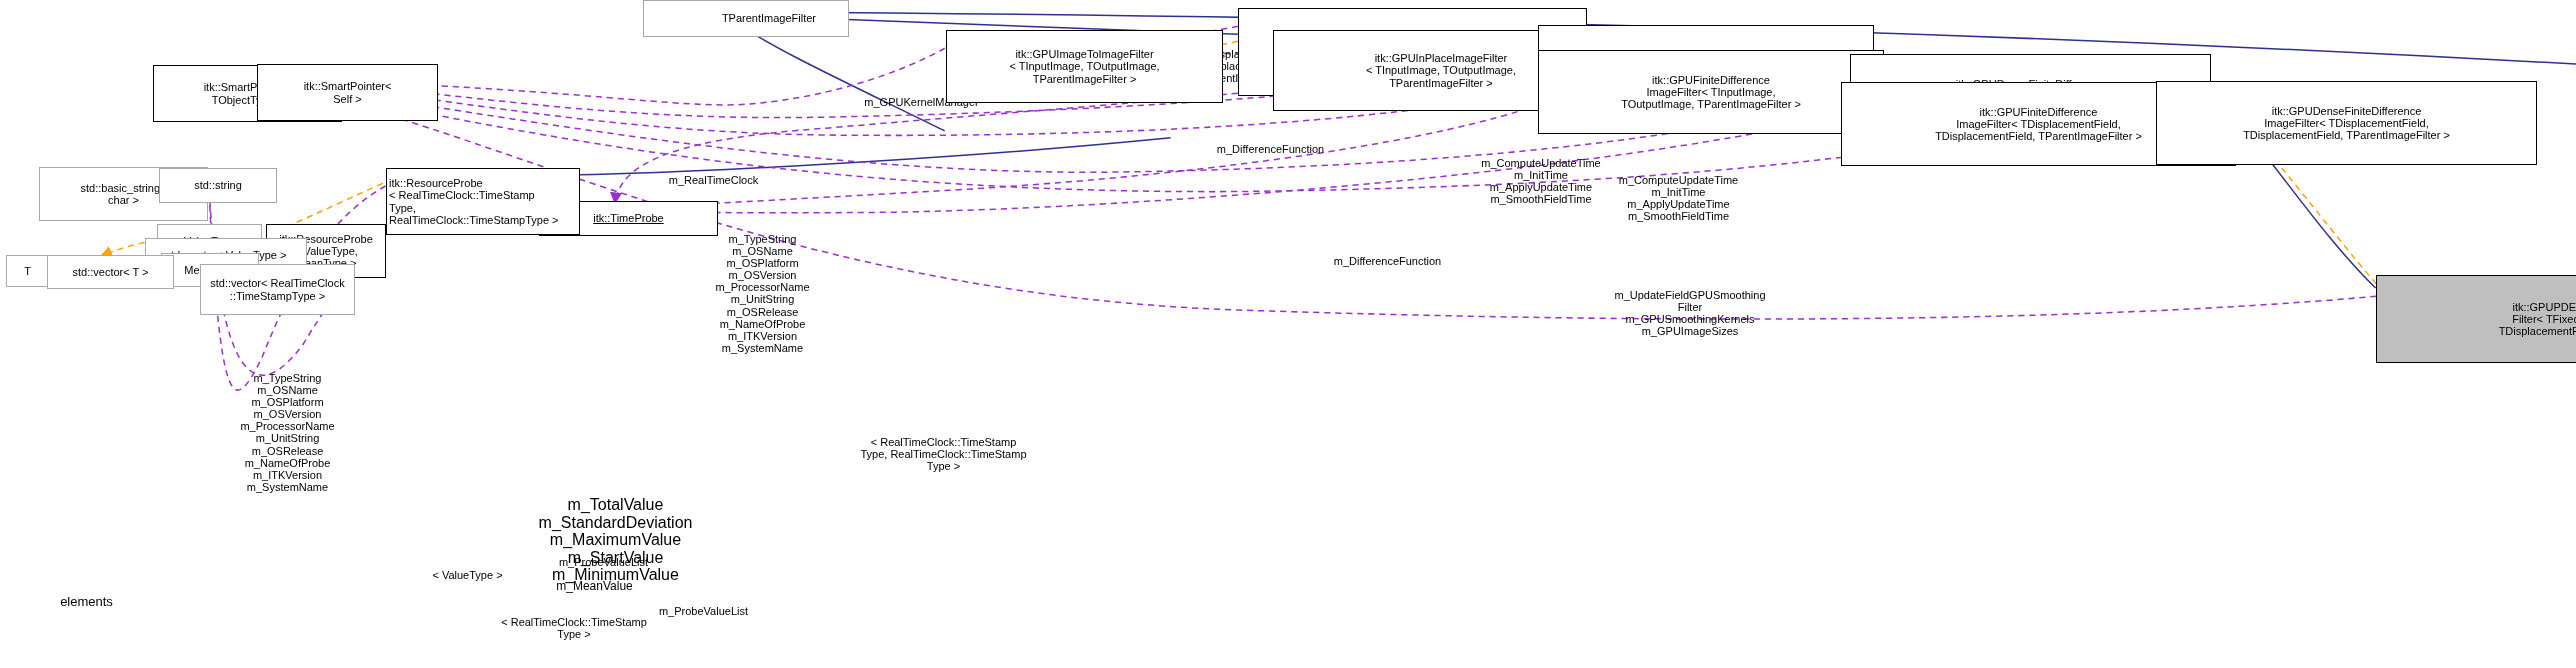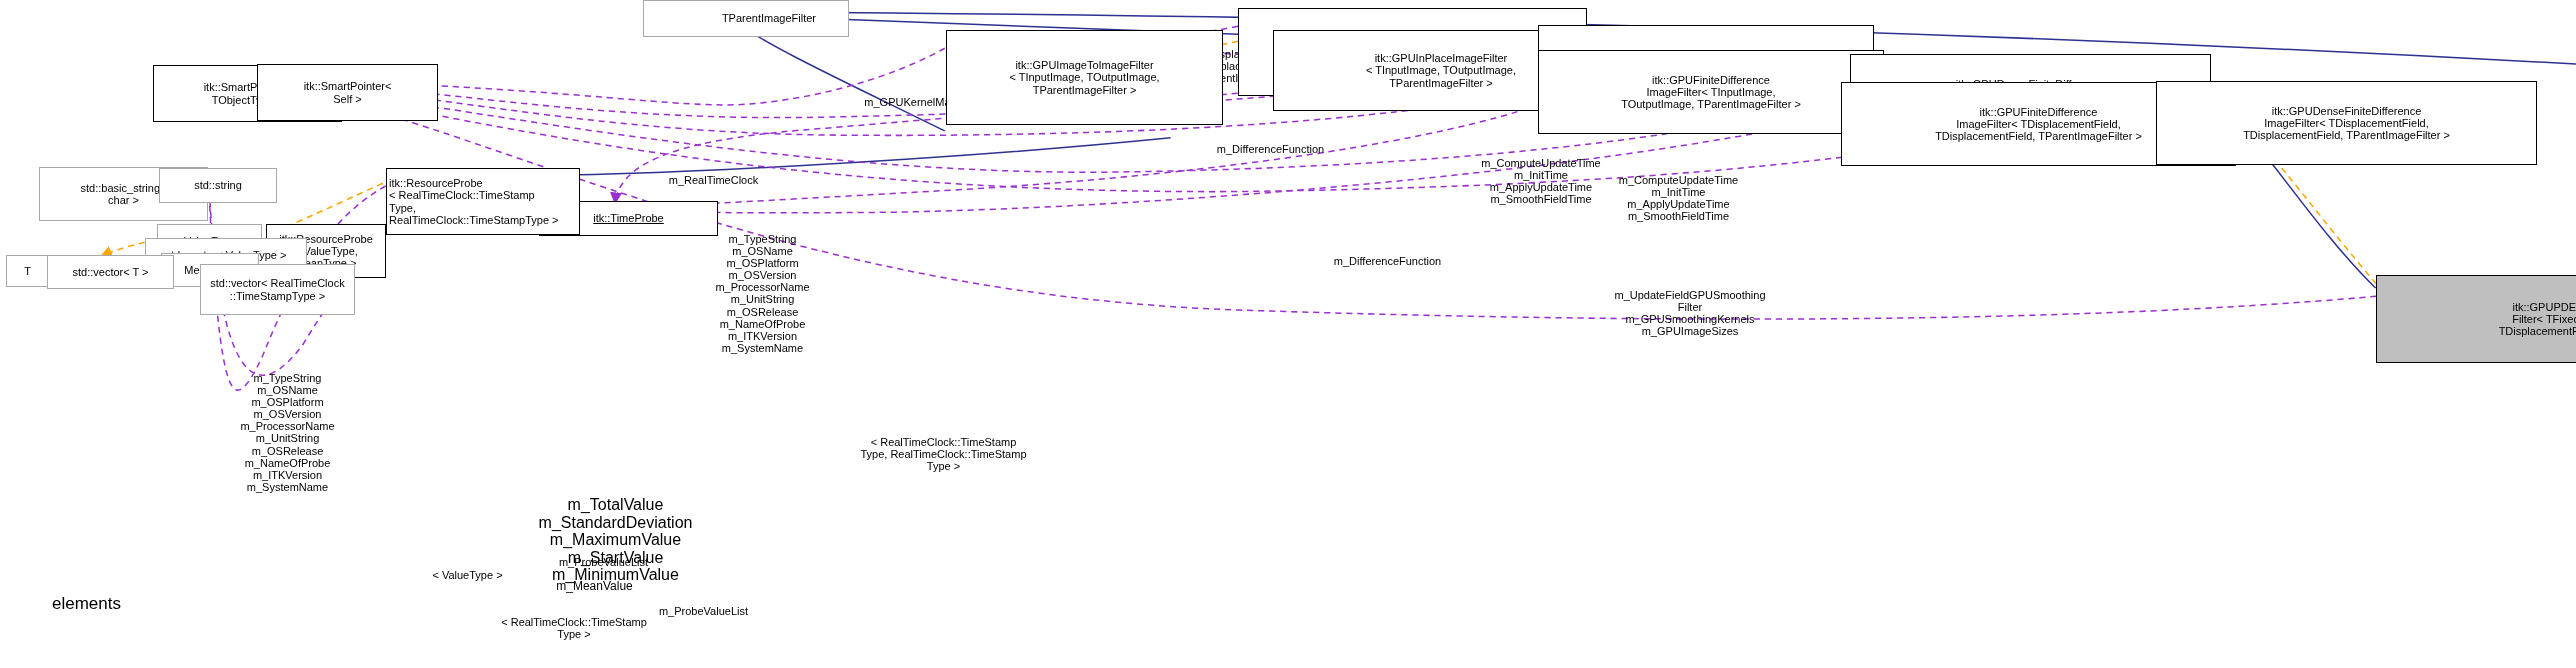--- a/index.html
+++ b/index.html
@@ -132,21 +132,21 @@
 
   <div id="nodes">
       <div class="node thin" style="left: 643px; top: 0px; width: 206px; height: 37px; font-size: 11px; padding-left: 48px;">
         <span class="txt">TParentImageFilter</span>
       </div>
       <div class="node solid" style="left: 1238px; top: 8.3px; width: 349px; height: 88px; font-size: 11px;">
         <span class="txt">itk::GPUImageToImageFilter
 &lt; TDisplacementField, TDisplacement
 Field, TParentImageFilter &gt;</span>
       </div>
-      <div class="node solid" style="left: 946px; top: 30px; width: 277px; height: 95px; font-size: 11px;">
+      <div class="node solid" style="left: 946px; top: 30px; width: 277px; height: 73px; font-size: 11px;">
         <span class="txt">itk::GPUImageToImageFilter
 &lt; TInputImage, TOutputImage,
 TParentImageFilter &gt;</span>
       </div>
       <div class="node solid" style="left: 1273px; top: 30px; width: 290px; height: 81px; font-size: 11px; padding-left: 48px;">
         <span class="txt">itk::GPUInPlaceImageFilter
 &lt; TInputImage, TOutputImage,
 TParentImageFilter &gt;</span>
       </div>
       <div class="node solid" style="left: 1538px; top: 25px; width: 336px; height: 88px; font-size: 11px;">
@@ -284,17 +284,17 @@
 m_StandardDeviation
 m_MaximumValue
 m_StartValue
 m_MinimumValue</div>
       <div class="elabel" style="left: 515px; top: 556px; width: 177px; font-size: 11px; text-align: center;">m_ProbeValueList</div>
       <div class="elabel" style="left: 523px; top: 580px; width: 143px; font-size: 12px; text-align: center;">m_MeanValue</div>
       <div class="elabel" style="left: 615px; top: 605px; width: 177px; font-size: 11px; text-align: center;">m_ProbeValueList</div>
       <div class="elabel" style="left: 396px; top: 569px; width: 143px; font-size: 11px; text-align: center;">&lt; ValueType &gt;</div>
       <div class="elabel" style="left: 422px; top: 616px; width: 304px; font-size: 11px; text-align: center;">&lt; RealTimeClock::TimeStamp
 Type &gt;</div>
-      <div class="elabel" style="left: 36px; top: 595px; width: 101px; font-size: 17px; text-align: center;">elements</div>
+      <div class="elabel" style="left: 36px; top: 595px; width: 101px; font-size: 13px; text-align: center;">elements</div>
     </div>
 
 </div>
 
 
 </body></html>

